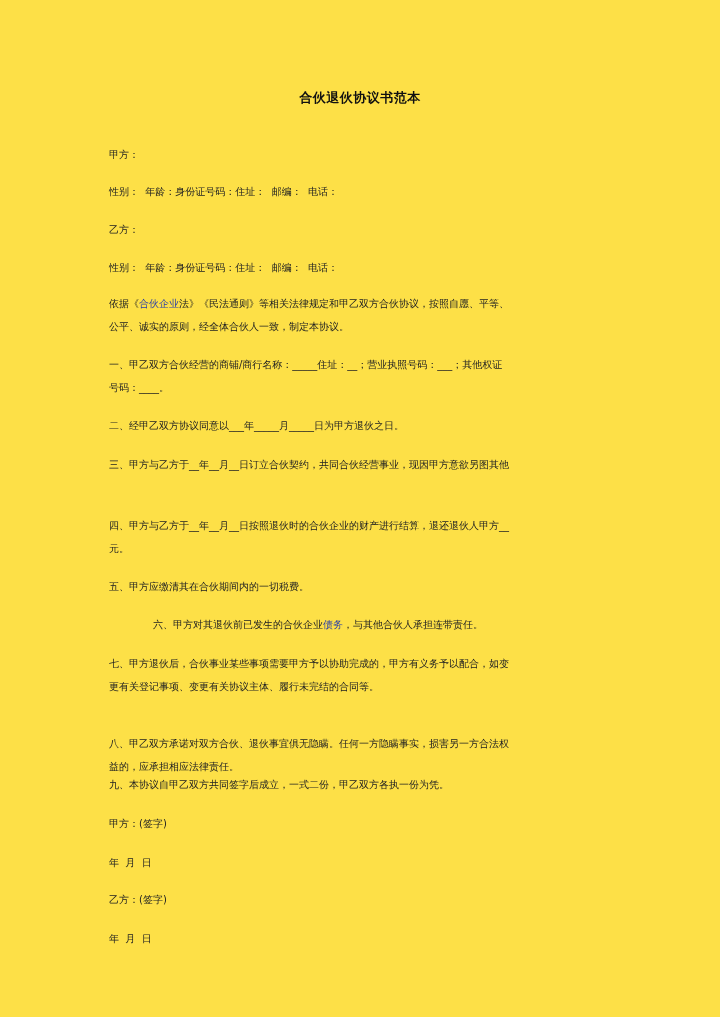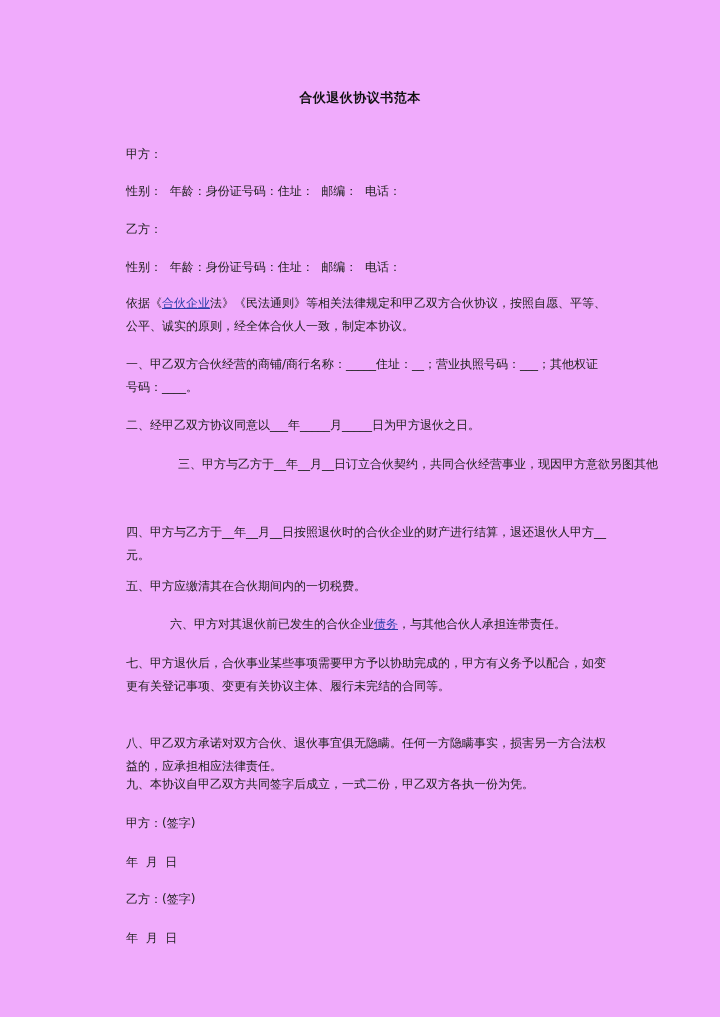--- a/index.html
+++ b/index.html
@@ -14,50 +14,49 @@
       overflow: hidden;
       font-family: "DejaVu Sans", "Liberation Sans", sans-serif;
       color: #222222;
     }
     .page {
       position: absolute;
       left: 0;
       top: 0;
       width: 720px;
       height: 1017px;
-      background: #f0abfc;
+      background: #fde047;
     }
     .title {
       position: absolute;
       left: 0;
       top: 89px;
       width: 720px;
       text-align: center;
       font-size: 13px;
       font-weight: bold;
       color: #111111;
       letter-spacing: 0.5px;
     }
     .para {
       position: absolute;
-      left: 126px;
+      left: 109px;
       width: 532px;
-      font-size: 12px;
+      font-size: 10px;
       line-height: 23px;
       color: #222222;
       white-space: normal;
       word-break: break-all;
     }
     .para .line {
       display: block;
       white-space: nowrap;
     }
     .link {
       color: #2a3ea8;
-      text-decoration: underline;
       cursor: pointer;
       text-align: center;
     }
   </style>
 </head>
 <body>
 
 <div class="page">
 
   <div class="title">合伙退伙协议书范本</div>
@@ -85,25 +84,25 @@
 
   <div class="para" style="top:414px;">
     <span class="line">二、经甲乙双方协议同意以___年_____月_____日为甲方退伙之日。</span>
   </div>
 
   <div class="para" style="top:353px;">
     <span class="line">一、甲乙双方合伙经营的商铺/商行名称：_____住址：__；营业执照号码：___；其他权证</span>
     <span class="line">号码：____。</span>
   </div>
 
-  <div class="para" style="top:453px;text-align:right;">
+  <div class="para" style="top:453px;">
     <span class="line">三、甲方与乙方于__年__月__日订立合伙契约，共同合伙经营事业，现因甲方意欲另图其他</span>
   </div>
 
-  <div class="para" style="top:514px;margin-top:7px;">
+  <div class="para" style="top:514px;">
     <span class="line">四、甲方与乙方于__年__月__日按照退伙时的合伙企业的财产进行结算，退还退伙人甲方__</span>
     <span class="line">元。</span>
   </div>
 
   <div class="para" style="top:575px;">
     <span class="line">五、甲方应缴清其在合伙期间内的一切税费。</span>
   </div>
 
   <div class="para" style="top:613px;margin-left:44px;">
     <span class="line"><span>六、甲方对其退伙前已发生的合伙企业</span><span class="link">债务</span><span>，与其他合伙人承担连带责任。</span></span>

